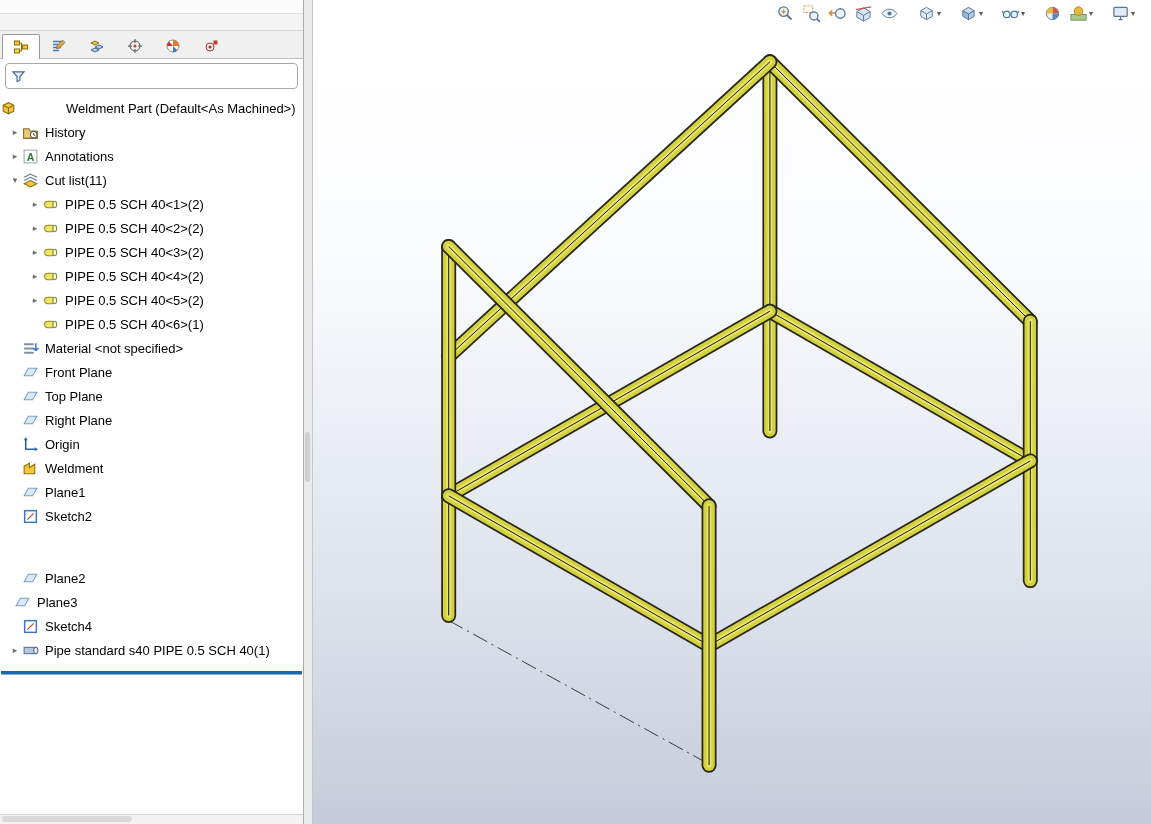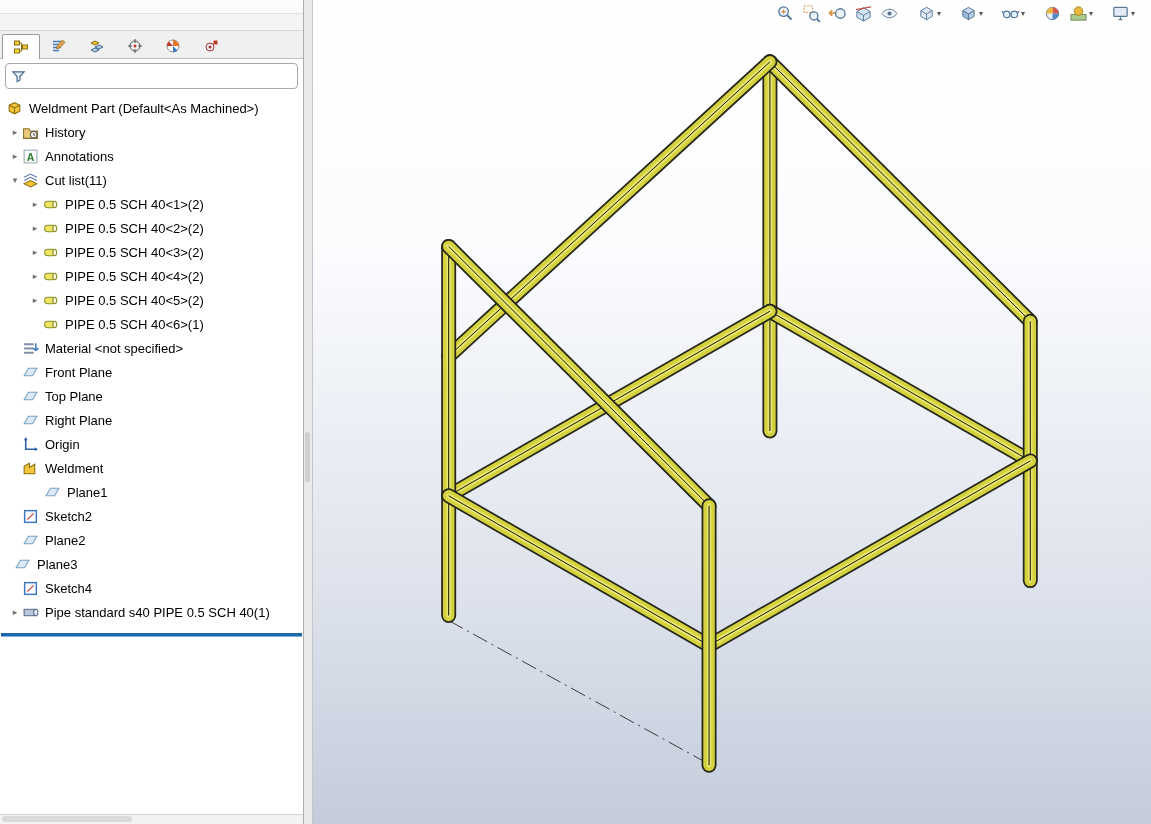--- a/index.html
+++ b/index.html
@@ -112,21 +112,21 @@
       <div class="filter-box">
         <span class="funnel">
             <svg viewBox="0 0 16 16">
               <path d="M2 3h12l-4.5 5v4l-3 1.5V8z" fill="#e8f0f8" stroke="#41658c" stroke-width="1.2"></path>
             </svg>
           </span>
         <input id="filter-input" placeholder="" style="">
       </div>
     </div>
     <div class="tree" id="tree">
-        <div class="tree-row" style="padding-left: 6px;">
+        <div class="tree-row" style="padding-left: 0; gap: 43px;">
           <span class="tico">
             <svg viewBox="0 0 16 16">
               <path d="M3 5 8 2.5 13 5 13 10.5 8 13 3 10.5Z" fill="#f3c63b" stroke="#8a6d0b"></path>
               <path d="M3 5 8 7.5 13 5M8 7.5V13" fill="none" stroke="#8a6d0b"></path>
             </svg>
           </span>
           <span class="tlabel">Weldment Part (Default&lt;As Machined&gt;)</span>
         </div>
         <div class="tree-row" style="padding-left: 8px;">
           <span class="tw">▸</span>
@@ -270,40 +270,40 @@
         </div>
         <div class="tree-row" style="padding-left: 8px;">
           <span class="tw"></span>
           <span class="tico">
             <svg viewBox="0 0 16 16">
               <path d="M2 13V6l5-3v4l5-3v9z" fill="#f3c63b" stroke="#8a6d0b"></path>
             </svg>
           </span>
           <span class="tlabel">Weldment</span>
         </div>
-        <div class="tree-row" style="padding-left: 8px; margin-left: 22px;">
+        <div class="tree-row" style="padding-left: 8px;">
           <span class="tw"></span>
           <span class="tico">
             <svg viewBox="0 0 16 16">
               <path d="M2 11 6 4h8l-4 7z" fill="#dbe9f7" stroke="#7ba0c4"></path>
             </svg>
           </span>
           <span class="tlabel">Plane1</span>
         </div>
         <div class="tree-row" style="padding-left: 8px;">
           <span class="tw"></span>
           <span class="tico">
             <svg viewBox="0 0 16 16">
               <rect x="2.5" y="2.5" width="11" height="11" fill="none" stroke="#3d78c2" stroke-width="1.4"></rect>
               <path d="M5 11l6-6" stroke="#c0392b"></path>
             </svg>
           </span>
           <span class="tlabel">Sketch2</span>
         </div>
-        <div class="tree-row" style="padding-left: 8px;">
+        <div class="tree-row" style="padding-left: 8px; margin-top: 38px;">
           <span class="tw"></span>
           <span class="tico">
             <svg viewBox="0 0 16 16">
               <path d="M2 11 6 4h8l-4 7z" fill="#dbe9f7" stroke="#7ba0c4"></path>
             </svg>
           </span>
           <span class="tlabel">Plane2</span>
         </div>
         <div class="tree-row" style="padding-left: 0;">
           <span class="tw"></span>

